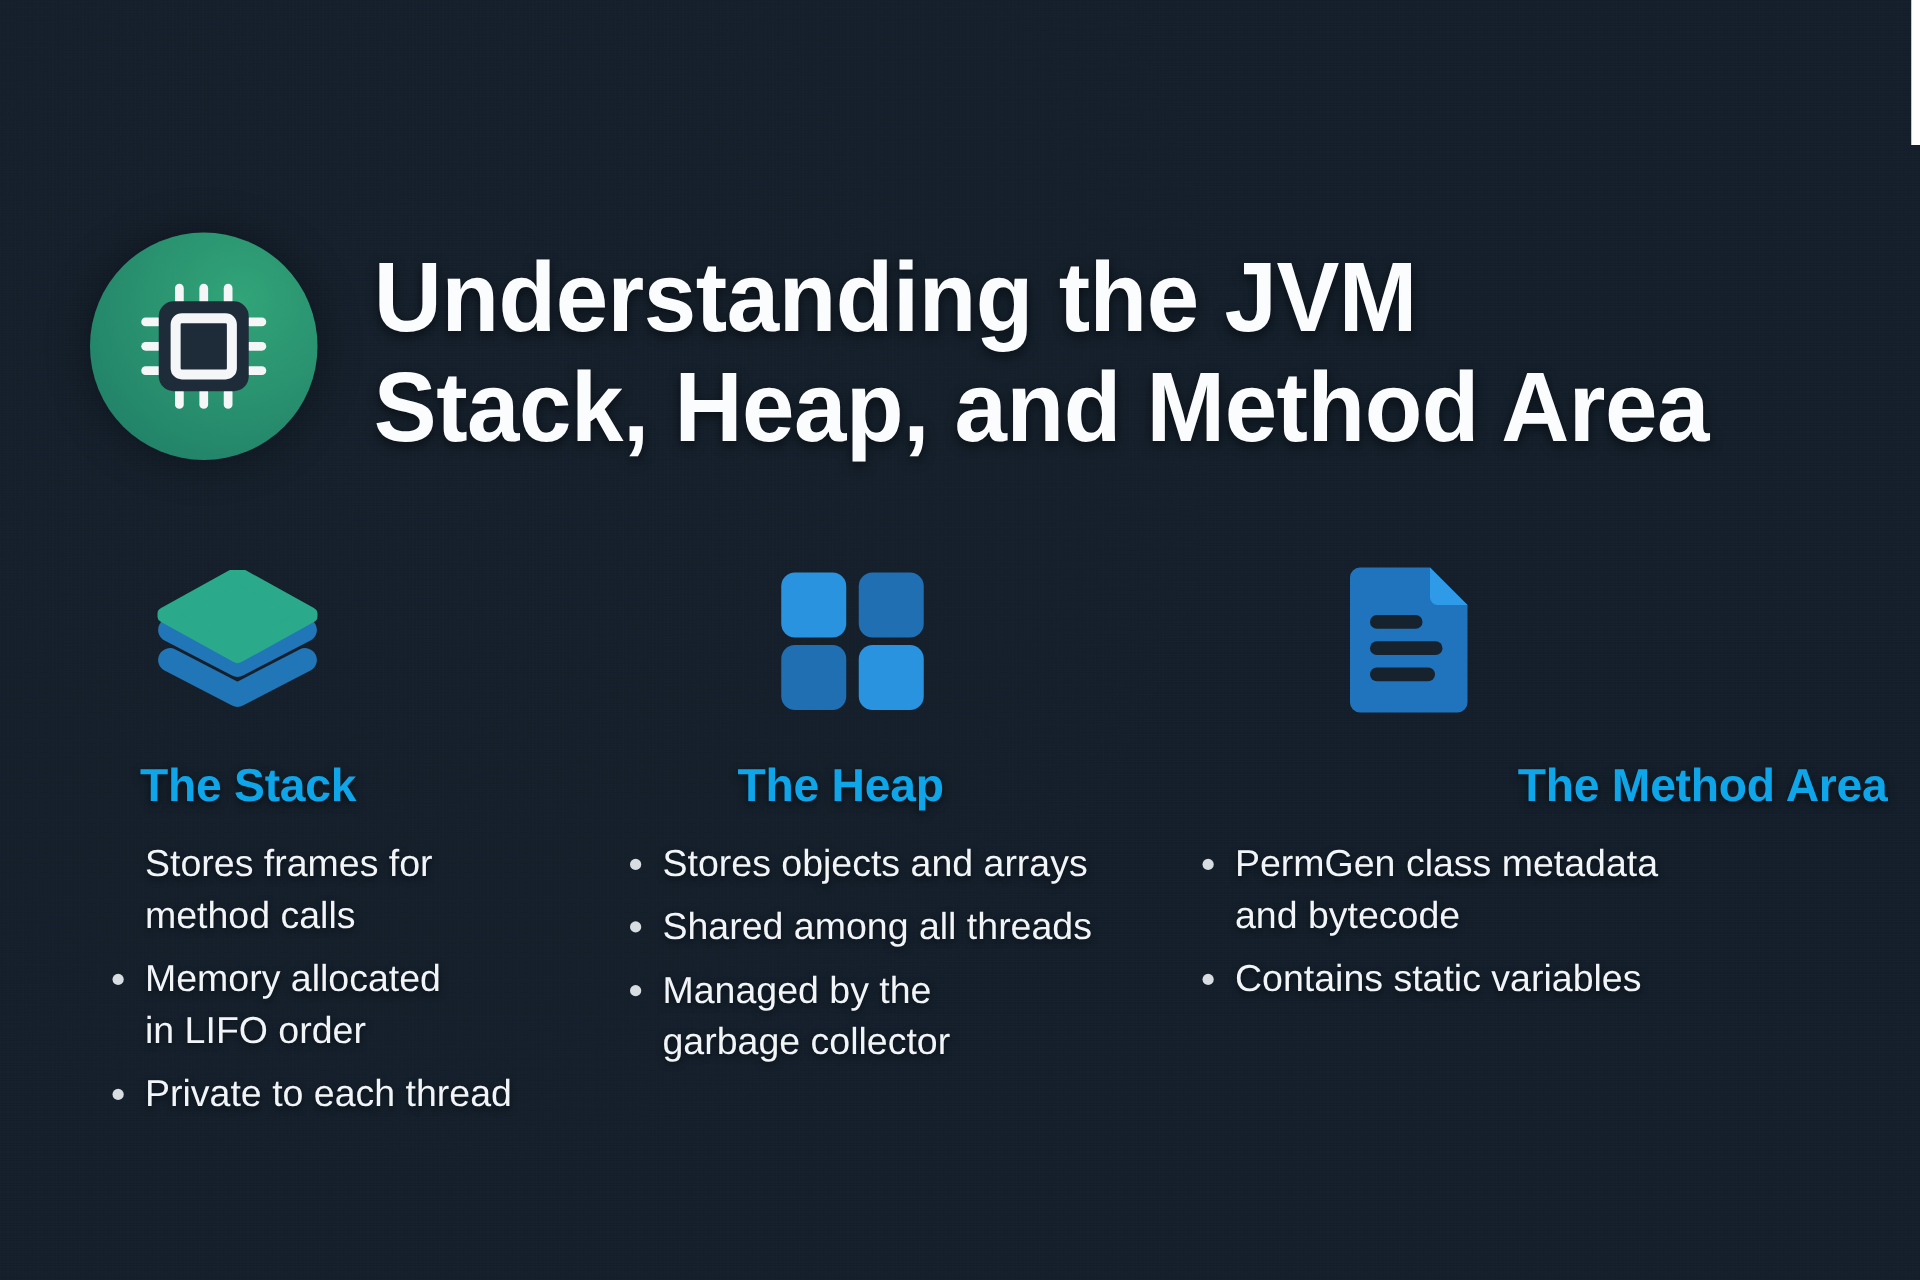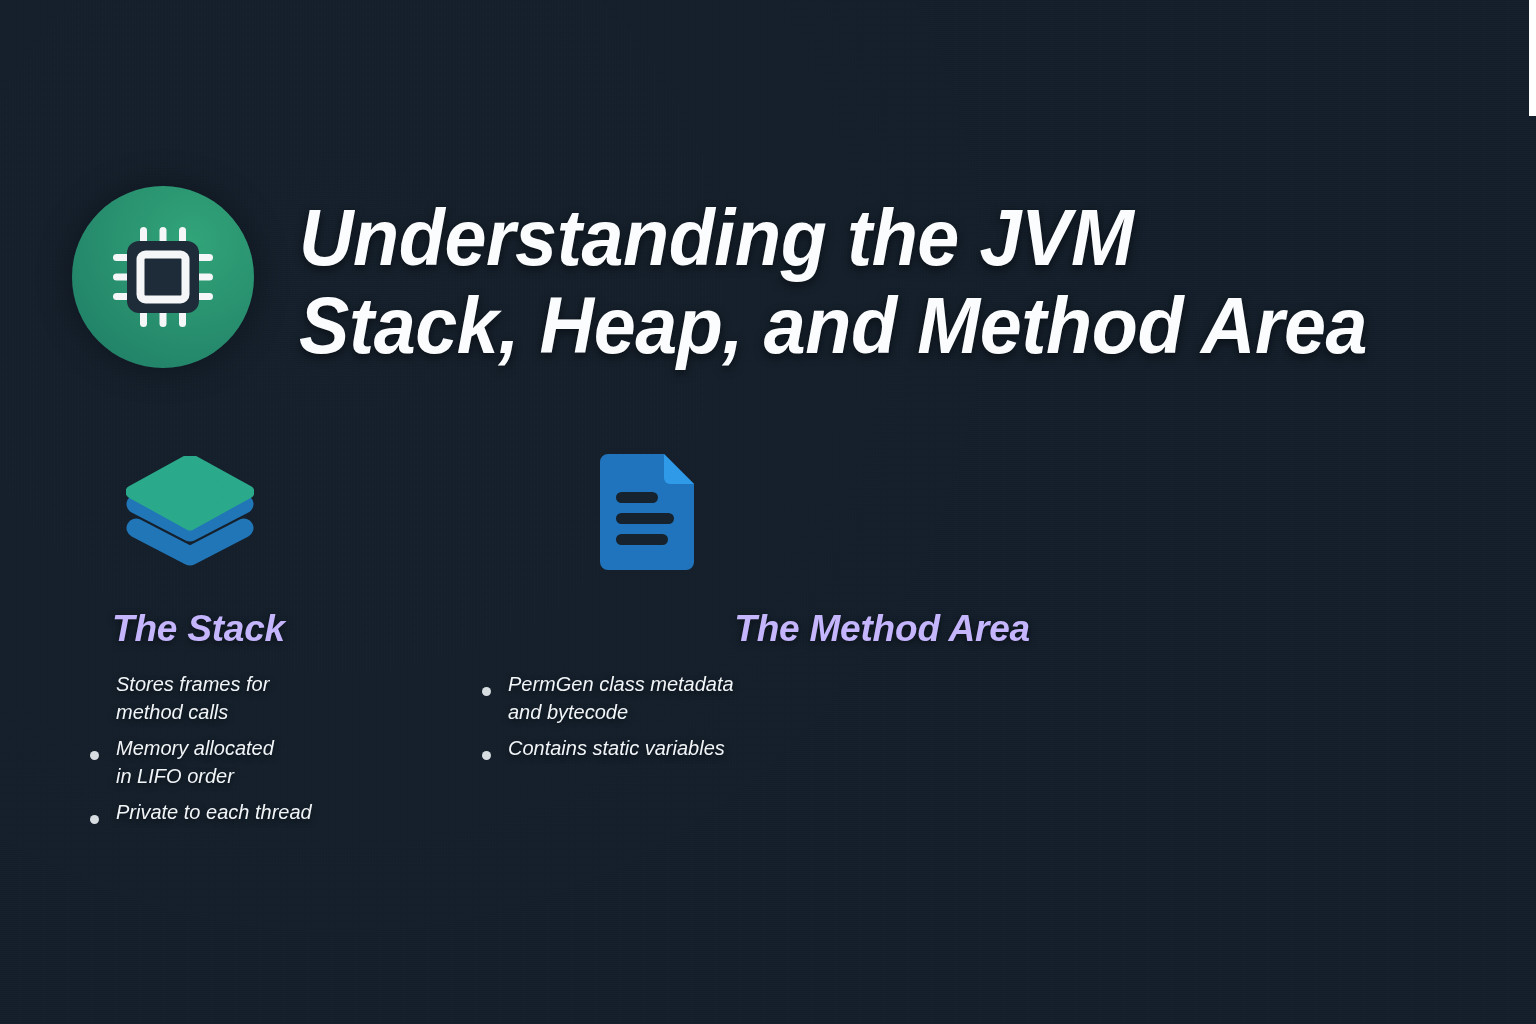--- a/index.html
+++ b/index.html
@@ -23,21 +23,21 @@
     inset:0;
     pointer-events:none;
     opacity:.38;
     z-index:1;
     background-image:
       repeating-linear-gradient(0deg,  rgba(255,255,255,.014) 0 1px, rgba(0,0,0,.016) 1px 2px),
       repeating-linear-gradient(90deg, rgba(255,255,255,.010) 0 1px, rgba(0,0,0,.012) 1px 3px),
       radial-gradient(circle at 22% 28%, rgba(255,255,255,.012), transparent 55%);
   }
 
-  #content { position:relative; z-index:2; width:1536px; height:1024px;font-style:italic; }
+  #content { position:relative; z-index:2; width:1536px; height:1024px; }
 
   
   #edge-artifact {
     position:absolute;
     top:0; right:0;
     width:7px; height:116px;
     background:#ffffff;
     z-index:5;
   }
 
@@ -93,40 +93,40 @@
   #col-method-area { width:560px; padding-left:0px;  }
 
   .col-icon { height:120px; display:flex; align-items:center; }
   #col-stack       .col-icon { padding-left:58px;  }
   #col-heap        .col-icon { padding-left:131px; }
   #col-method-area .col-icon { padding-left:120px; }
 
   .col-heading {
     font-size:37px;
     font-weight:700;
-    color:#c4b5fd;
+    color:#0ea5e9;
     letter-spacing:-.2px;
     text-shadow:0 2px 7px rgba(0,0,0,.5);
     white-space:nowrap;
     margin-top:36px;
   }
   #col-stack       .col-heading { padding-left:44px;  text-align:left; }
   #col-heap        .col-heading { padding-left:98px;  text-align:left; }
   #col-method-area .col-heading { padding-left:33px;  text-align:right; }
 
   .bullet-list { margin-top:21px; list-style:none; }
 
   #col-stack       .bullet-list { padding-left:10px; }
   #col-heap        .bullet-list { padding-left:0px;  }
   #col-method-area .bullet-list { padding-left:0px;  }
 
   .bullet-item {
     position:relative;
     padding-left:38px;
-    font-size:20px;
+    font-size:30px;
     line-height:1.38;
     color:#f2f5f7;
     margin-bottom:9px;
     text-shadow:0 2px 6px rgba(0,0,0,.5);
     white-space:pre-line;
   }
 
   .bullet-item::before {
     content:"";
     position:absolute;
@@ -205,20 +205,37 @@
       <div class="col-heading">The Stack</div>
       <ul class="bullet-list">
         <li class="bullet-item no-marker">Stores frames for
 method calls</li>
         <li class="bullet-item">Memory allocated
 in LIFO order</li>
         <li class="bullet-item">Private to each thread</li>
       </ul>
     </div>
 
+    <div class="column" id="col-heap">
+      <div class="col-icon">
+        <svg class="grid-icon" width="118" height="112" viewBox="0 0 118 112">
+          <rect x="2" y="2" width="52" height="52" rx="11" fill="#2a93e0"></rect>
+          <rect x="64" y="2" width="52" height="52" rx="11" fill="#1f6fb2"></rect>
+          <rect x="2" y="60" width="52" height="52" rx="11" fill="#1f6fb2"></rect>
+          <rect x="64" y="60" width="52" height="52" rx="11" fill="#2a93e0"></rect>
+        </svg>
+      </div>
+      <div class="col-heading">The Heap</div>
+      <ul class="bullet-list">
+        <li class="bullet-item">Stores objects and arrays</li>
+        <li class="bullet-item">Shared among all threads</li>
+        <li class="bullet-item">Managed by the
+garbage collector</li>
+      </ul>
+    </div>
 
     <div class="column" id="col-method-area">
       <div class="col-icon">
         <svg class="document-icon" width="110" height="124" viewBox="0 0 110 124">
 
           <path d="M10 4 H74 L104 34 V112 a8 8 0 0 1 -8 8 H18 a8 8 0 0 1 -8 -8 V12 a8 8 0 0 1 8 -8 Z" fill="#1f74bd"></path>
 
           <path d="M74 4 L104 34 H80 a6 6 0 0 1 -6 -6 Z" fill="#2f9ae8"></path>
 
           <rect x="26" y="42" width="42" height="11" rx="5.5" fill="#16222e"></rect>

